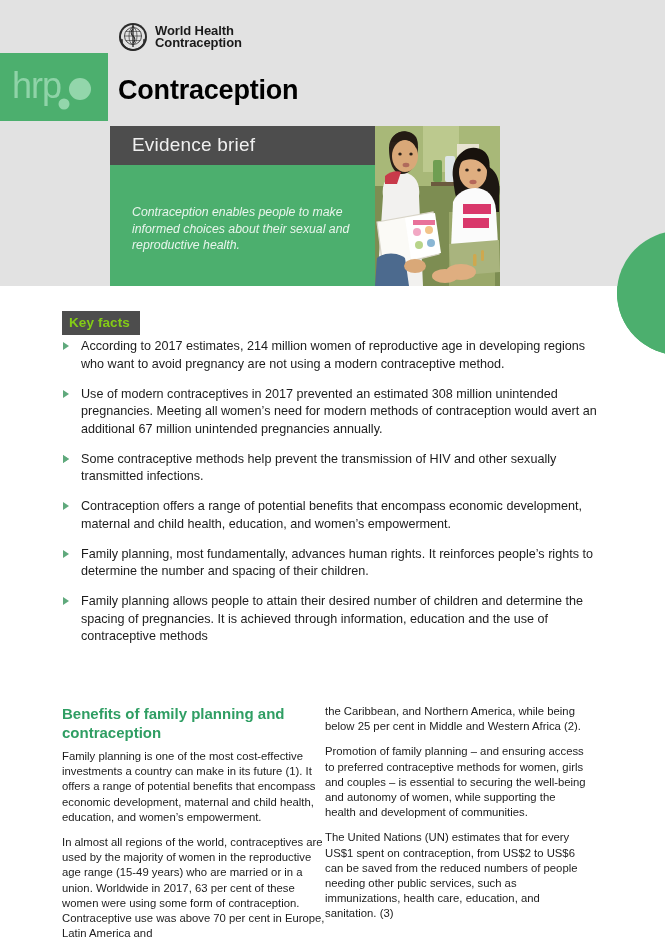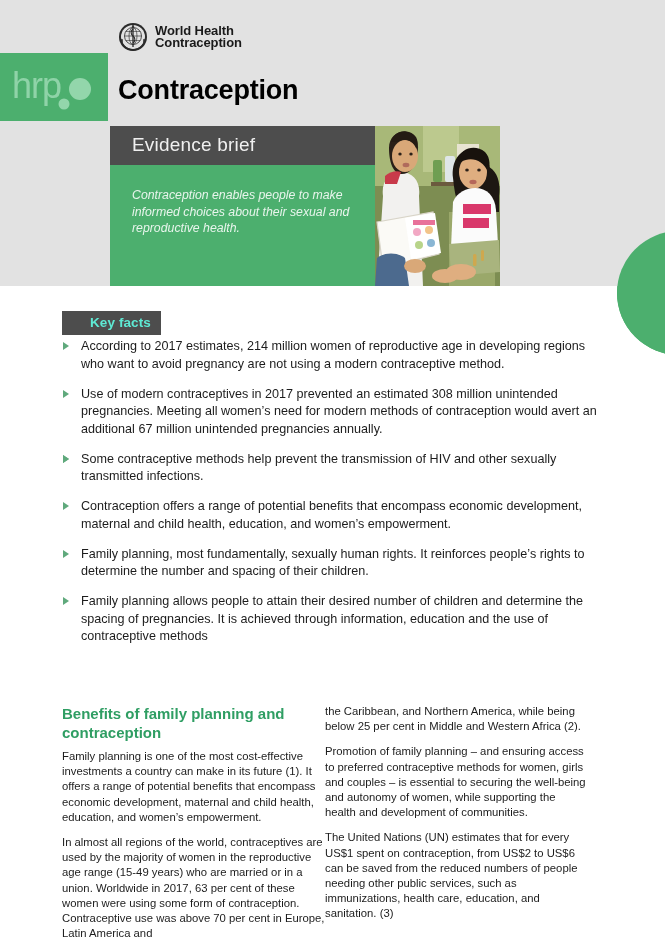--- a/index.html
+++ b/index.html
@@ -89,41 +89,41 @@
     font-size:19px; color:#f0f0f0; font-weight:normal;
     letter-spacing:0.2px;
   }
   .brief-green {
     position:absolute; left:110px; top:165px;
     width:265px; height:121px;
     background:#4caf6e;
     z-index:5;
   }
   .brief-green p {
-    position:absolute; left:22px; top:22px; right:16px;
+    position:absolute; left:22px; top:39px; right:16px;
     font-size:12.3px; line-height:16.5px;
     font-style:italic; color:#e8f5ec;
   }
 
   
   .photo {
     position:absolute; left:375px; top:126px;
     width:125px; height:160px;
     overflow:hidden;
     z-index:5;
     background:#6d7f4e;
   }
   .photo svg { display:block; width:125px; height:160px; }
 
   
   .keyfacts-badge {
     position:absolute; left:62px; top:311px;
-    background:#4d4d4d; color:#5eead4;
+    background:#4d4d4d; color:#84cc16;
     font-size:13.5px; font-weight:bold;
-    padding:4px 10px 5px 28px;
+    padding:4px 10px 5px 7px;
     letter-spacing:0.1px;
   }
   .bullets {
     position:absolute; left:62px; top:338px;
     width:548px;
   }
   .bullet {
     position:relative;
     padding-left:19px;
     margin-bottom:12.5px;
@@ -267,21 +267,21 @@
     <div class="bullet">
       <span class="tri"></span>
       <span>Some contraceptive methods help prevent the transmission of HIV and other sexually transmitted infections.</span>
     </div>
     <div class="bullet">
       <span class="tri"></span>
       <span>Contraception offers a range of potential benefits that encompass economic development, maternal and child health, education, and women’s empowerment.</span>
     </div>
     <div class="bullet">
       <span class="tri"></span>
-      <span>Family planning, most fundamentally, sexually human rights. It reinforces people’s rights to determine the number and spacing of their children.</span>
+      <span>Family planning, most fundamentally, advances human rights. It reinforces people’s rights to determine the number and spacing of their children.</span>
     </div>
     <div class="bullet">
       <span class="tri"></span>
       <span>Family planning allows people to attain their desired number of children and determine the spacing of pregnancies. It is achieved through information, education and the use of contraceptive methods</span>
     </div>
   </div>
 
   <div class="cols">
     <div class="col">
       <div class="sec-heading">Benefits of family planning and contraception</div>

